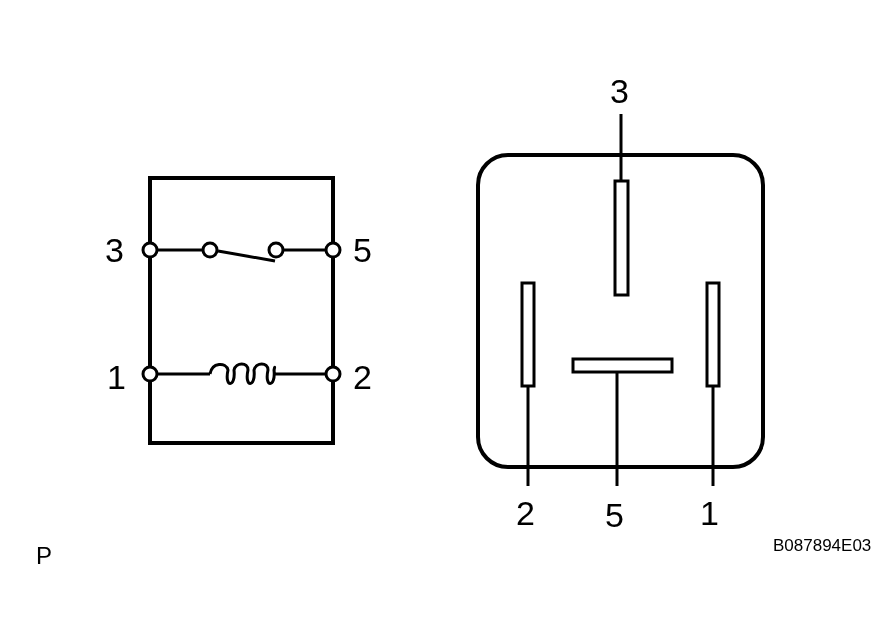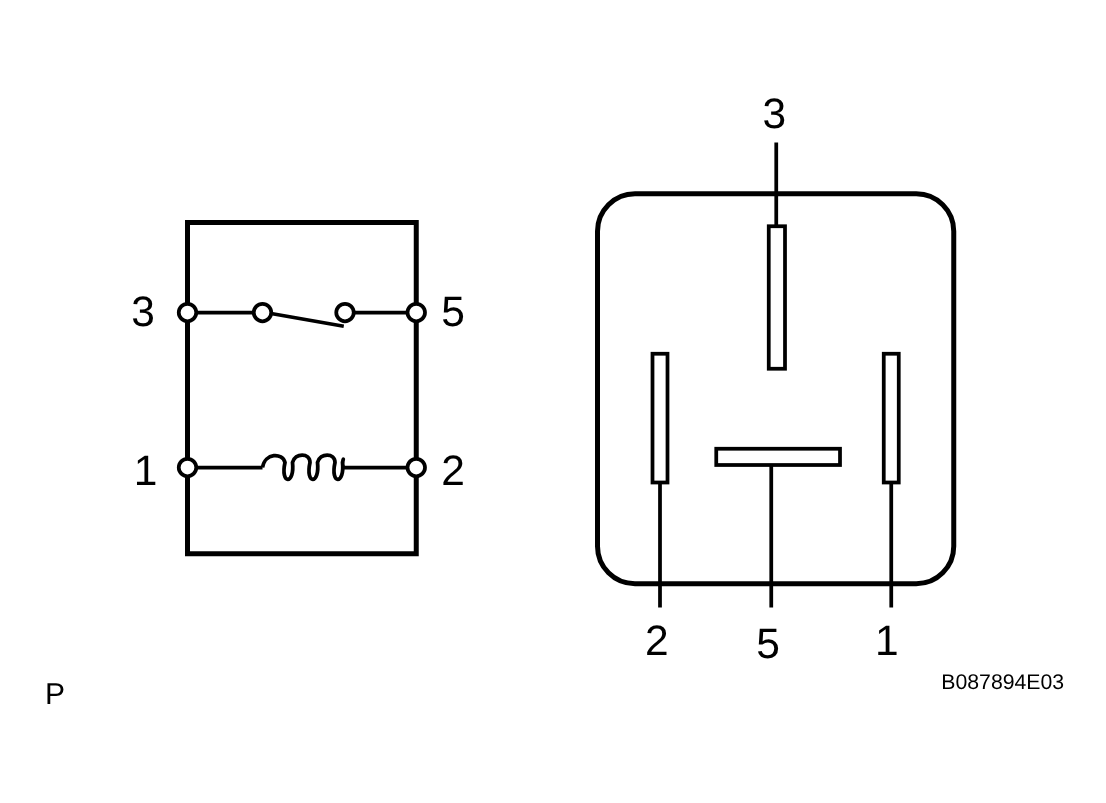--- a/index.html
+++ b/index.html
@@ -53,13 +53,13 @@
 <div class="lbl" style="left:353px; top:233px;">5</div>
 <div class="lbl" style="left:107px; top:360px;">1</div>
 <div class="lbl" style="left:353px; top:360px;">2</div>
 
 <div class="lbl" style="left:610px; top:74px;">3</div>
 <div class="lbl" style="left:516px; top:496px;">2</div>
 <div class="lbl" style="left:605px; top:498px;">5</div>
 <div class="lbl" style="left:700px; top:496px;">1</div>
 
 <div class="corner" style="left:36px; top:542px;">P</div>
-<div class="code" style="left:753px; top:536px;">B087894E03</div>
+<div class="code" style="left:773px; top:536px;">B087894E03</div>
 
 </body></html>

